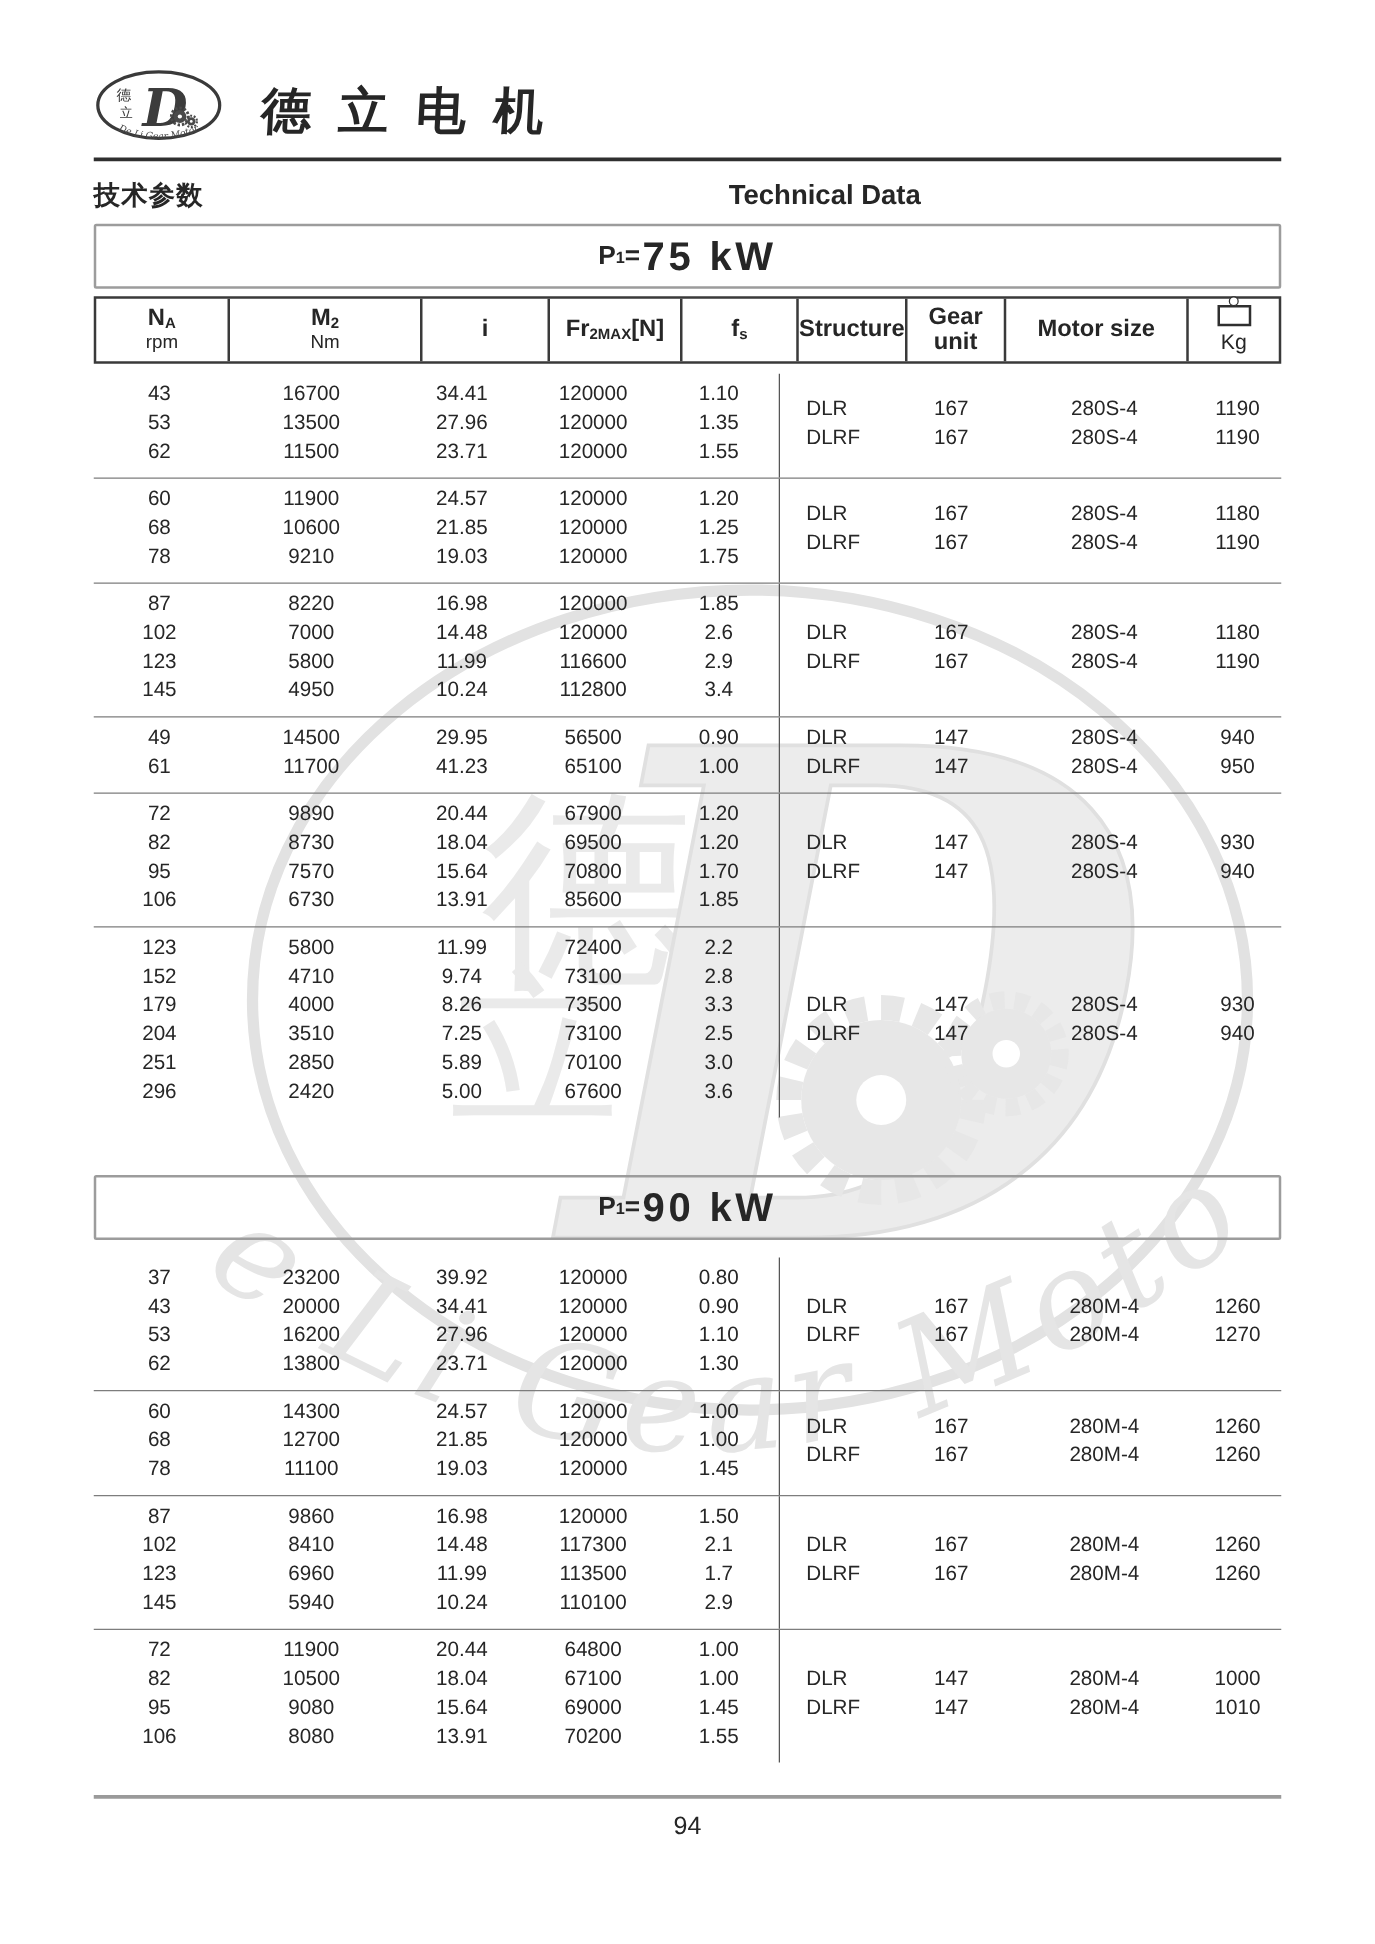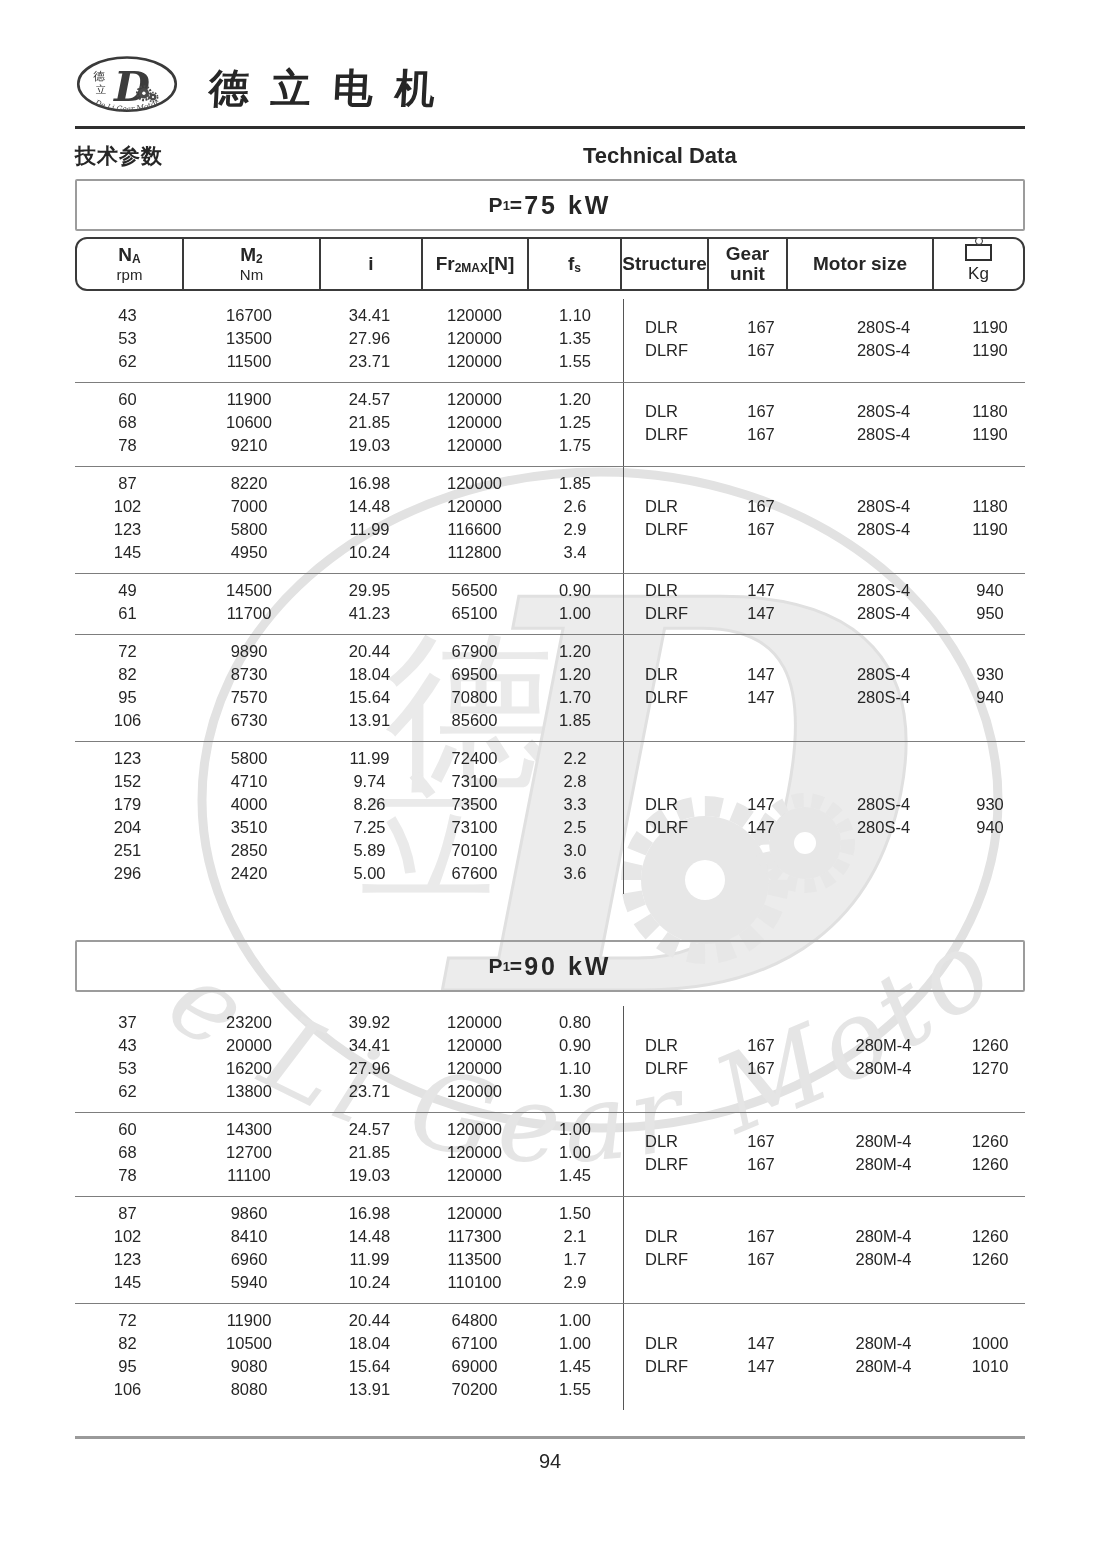--- a/index.html
+++ b/index.html
@@ -34,27 +34,27 @@
   
   .ptable { margin-top:5px; }
   .ptable + .ptable { margin-top:46px; }
   .title-box {
     height:52px; border:2px solid #9c9c9c; border-radius:2px;
     display:flex; align-items:center; justify-content:center;
     background:transparent;
   }
   .tb-p, .tb-eq { font-size:21px; font-weight:bold; }
   .tb-sub { font-size:13px; font-weight:bold; vertical-align:-4px; }
-  .tb-power { font-size:25px; font-weight:bold; letter-spacing:3px; margin-left:2px; white-space:pre; }
+  .tb-power { font-size:32px; font-weight:bold; letter-spacing:3px; margin-left:2px; white-space:pre; }
 
   
-  .cols-box { margin-top:6px; height:54px; border:2px solid #3a3a3a; border-radius:12px; display:flex; }
+  .cols-box { margin-top:6px; height:54px; border:2px solid #3a3a3a; border-radius:0; display:flex; }
   .hcell { border-left:2px solid #3a3a3a; display:flex; flex-direction:column; align-items:center; justify-content:center; text-align:center; }
   .hcell:first-child { border-left:none; }
-  .hc0{width:105px}.hc1{width:137px}.hc2{width:102px}.hc3{width:106px}.hc4{width:93px}
+  .hc0{width:105px}.hc1{width:154px}.hc2{width:102px}.hc3{width:106px}.hc4{width:93px}
   .hc5{width:87px}.hc6{width:79px}.hc7{width:146px}.hc8{flex:1}
   .hmain { font-size:19px; font-weight:bold; line-height:1.05; }
   .hsub  { font-size:12px; font-weight:bold; vertical-align:-2px; }
   .hunit { font-size:15px; line-height:1.1; margin-top:1px; }
   .wicon { width:27px; height:17px; border:2px solid #2f2f2f; position:relative; margin-bottom:3px; }
   .wicon::before {
     content:""; position:absolute; left:50%; top:-9px; transform:translateX(-50%);
     width:6px; height:6px; border:1.5px solid #2f2f2f; border-radius:50%; background:#fff;
   }
   .kg-label { font-size:17px; }

